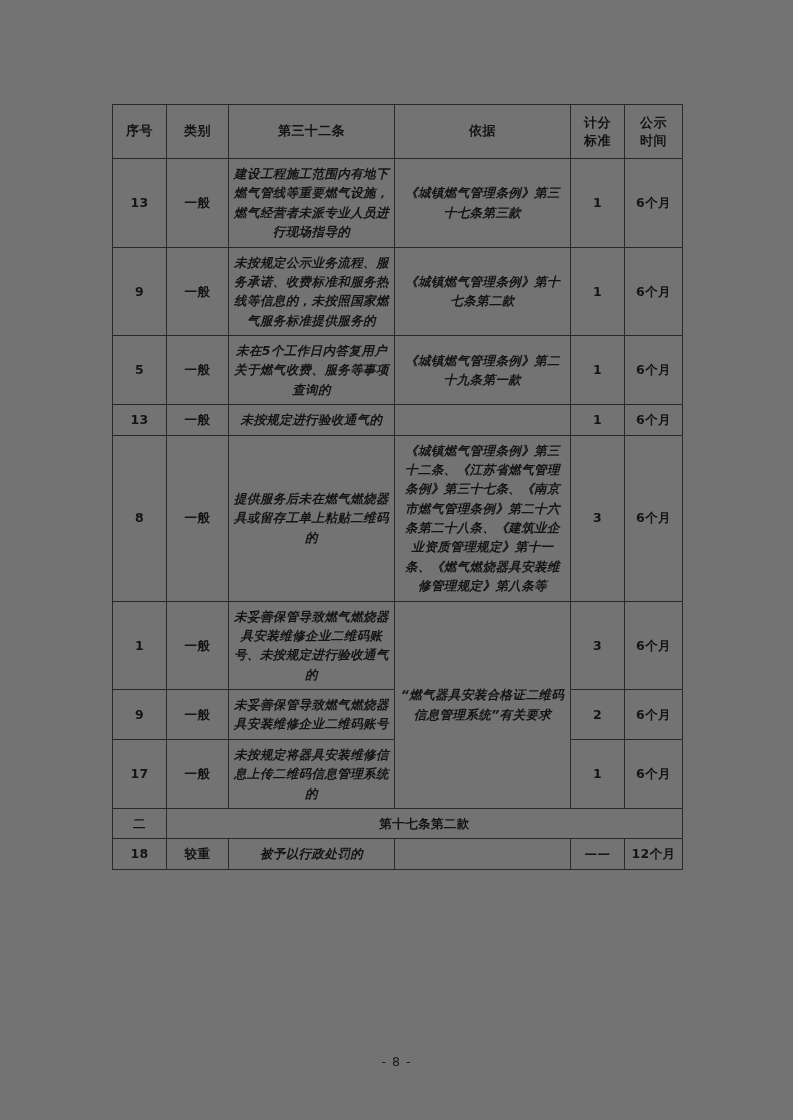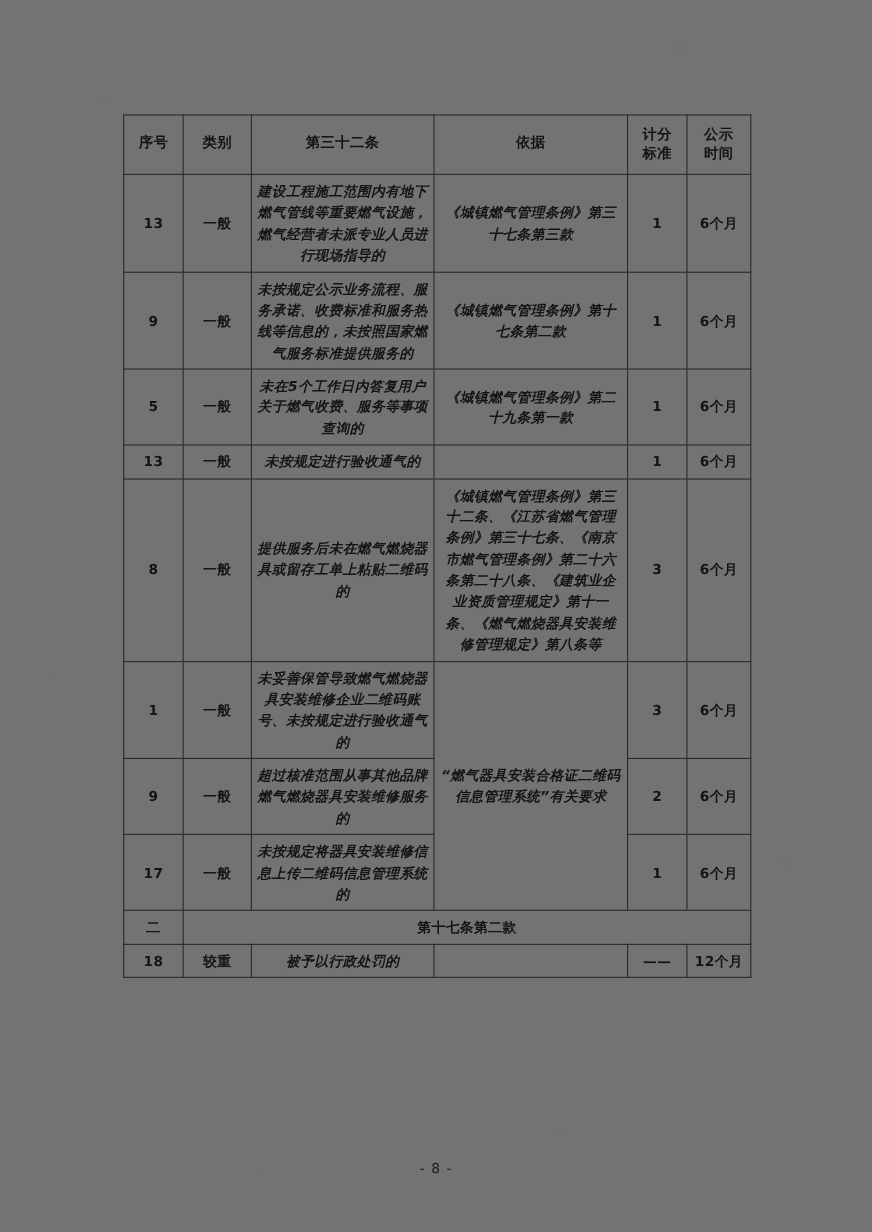--- a/index.html
+++ b/index.html
@@ -188,21 +188,21 @@
           <td class="cat">一般</td>
           <td class="behavior">未妥善保管导致燃气燃烧器具安装维修企业二维码账号、未按规定进行验收通气的</td>
           <td class="basis basis-sys" rowspan="3">“燃气器具安装合格证二维码信息管理系统”有关要求</td>
           <td class="score">3</td>
           <td class="period">6个月</td>
         </tr>
 
         <tr>
           <td class="num">9</td>
           <td class="cat">一般</td>
-          <td class="behavior">超过核准范围从事其他品牌燃气燃烧器具安装维修服务的</td>
+          <td class="behavior">未妥善保管导致燃气燃烧器具安装维修企业二维码账号</td>
           <td class="score">2</td>
           <td class="period">6个月</td>
         </tr>
 
         <tr>
           <td class="num">17</td>
           <td class="cat">一般</td>
           <td class="behavior">未按规定将器具安装维修信息上传二维码信息管理系统的</td>
           <td class="score">1</td>
           <td class="period">6个月</td>

